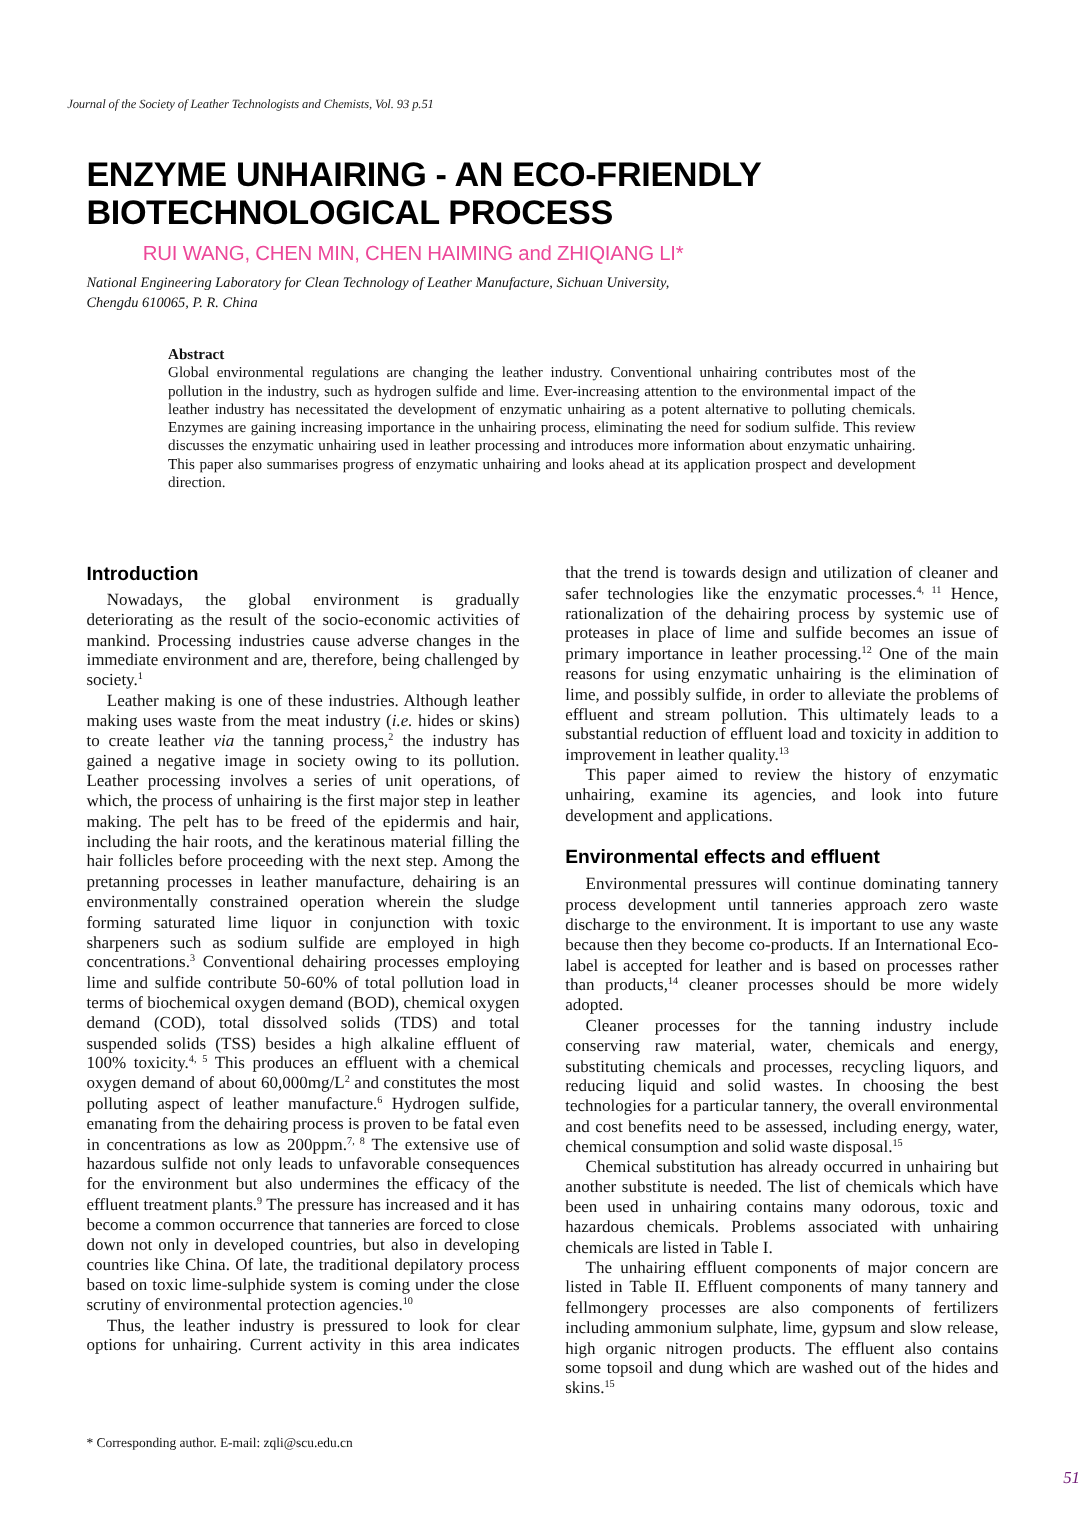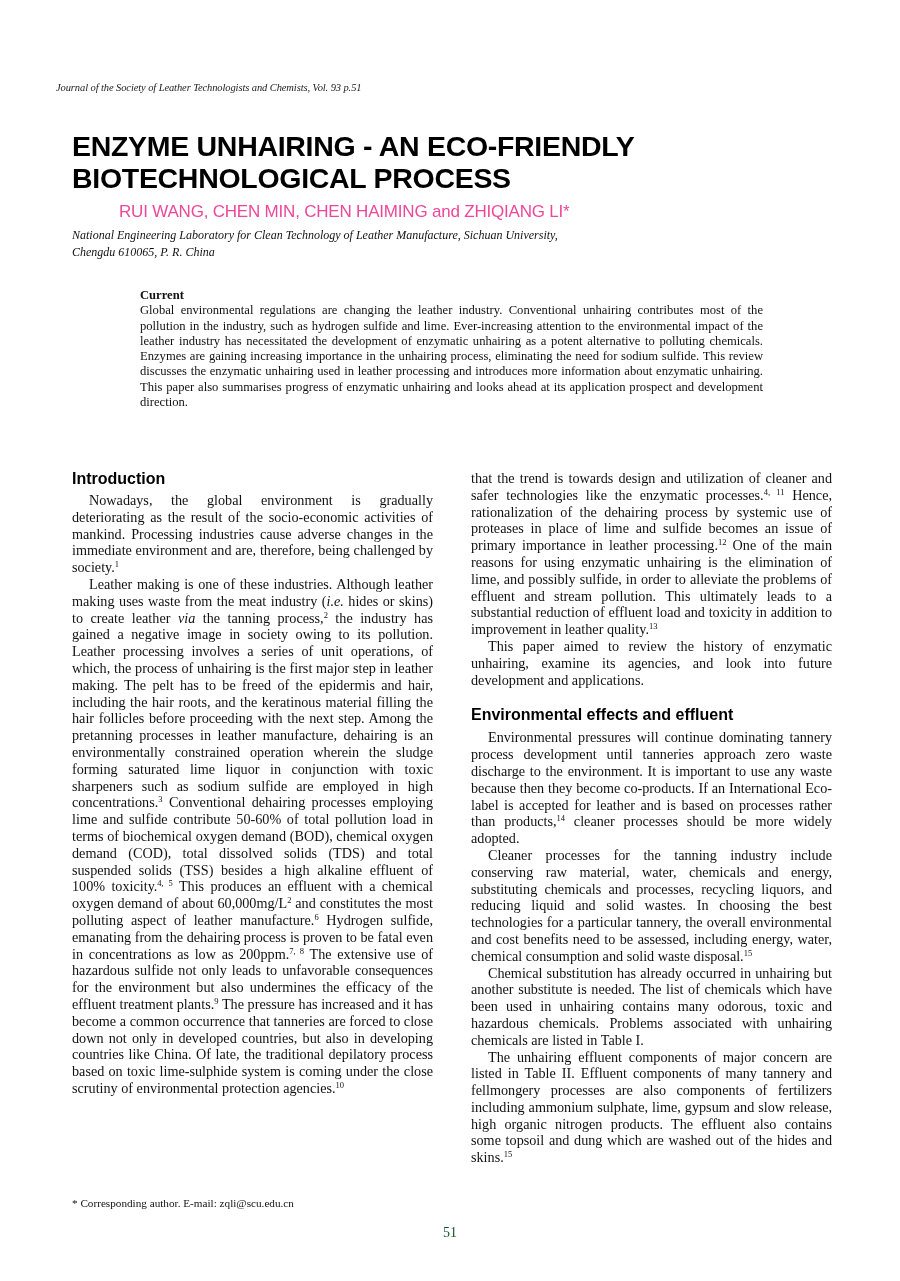--- a/index.html
+++ b/index.html
@@ -44,50 +44,51 @@
       font-weight: bold; font-size: 16px; line-height: 20px; margin: 0 0 3px 0; color: #000;
     }
     .section-heading.spaced { margin-top: 17px; margin-bottom: 4px; }
     p { margin: 0; text-indent: 17px; }
     sup { font-size: 8.5px; line-height: 0; vertical-align: 5px; }
     .footnote {
       position: absolute; left: 72px; top: 1197px;
       font-size: 11.2px; color: #111;
     }
     .page-number {
-      position: absolute; left: 0; width: 900px; top: 1225px; text-align: center;
-      font-size: 14px; color: #14532d;
+      position: absolute; left: 0; width: 900px; top: 1225px; text-align: right;
+      font-size: 14px; color: #701a75; font-style: italic;
     }
   </style>
 </head>
 <body>
 
 <div class="running-head">Journal of the Society of Leather Technologists and Chemists, Vol. 93 p.51</div>
 
 <h1 class="title">
   <span>ENZYME UNHAIRING - AN ECO-FRIENDLY</span>
   <span>BIOTECHNOLOGICAL PROCESS</span>
 </h1>
 
 <div class="authors">RUI WANG, CHEN MIN, CHEN HAIMING and ZHIQIANG LI*</div>
 
 <div class="affiliation">
   <span>National Engineering Laboratory for Clean Technology of Leather Manufacture, Sichuan University,</span>
   <span>Chengdu 610065, P. R. China</span>
 </div>
 
 <div class="abstract">
-  <span class="abstract-heading">Current</span>
+  <span class="abstract-heading">Abstract</span>
   <span>Global environmental regulations are changing the leather industry. Conventional unhairing contributes most of the pollution in the industry, such as hydrogen sulfide and lime. Ever-increasing attention to the environmental impact of the leather industry has necessitated the development of enzymatic unhairing as a potent alternative to polluting chemicals. Enzymes are gaining increasing importance in the unhairing process, eliminating the need for sodium sulfide. This review discusses the enzymatic unhairing used in leather processing and introduces more information about enzymatic unhairing. This paper also summarises progress of enzymatic unhairing and looks ahead at its application prospect and development direction.</span>
 </div>
 
 <div class="col col-left">
   <h2 class="section-heading">Introduction</h2>
   <p><span>Nowadays, the global environment is gradually deteriorating as the result of the socio-economic activities of mankind. Processing industries cause adverse changes in the immediate environment and are, therefore, being challenged by society.</span><sup>1</sup></p>
   <p><span>Leather making is one of these industries. Although leather making uses waste from the meat industry (</span><i>i.e.</i><span> hides or skins) to create leather </span><i>via</i><span> the tanning process,</span><sup>2</sup><span> the industry has gained a negative image in society owing to its pollution. Leather processing involves a series of unit operations, of which, the process of unhairing is the first major step in leather making. The pelt has to be freed of the epidermis and hair, including the hair roots, and the keratinous material filling the hair follicles before proceeding with the next step. Among the pretanning processes in leather manufacture, dehairing is an environmentally constrained operation wherein the sludge forming saturated lime liquor in conjunction with toxic sharpeners such as sodium sulfide are employed in high concentrations.</span><sup>3</sup><span> Conventional dehairing processes employing lime and sulfide contribute 50-60% of total pollution load in terms of biochemical oxygen demand (BOD), chemical oxygen demand (COD), total dissolved solids (TDS) and total suspended solids (TSS) besides a high alkaline effluent of 100% toxicity.</span><sup>4, 5</sup><span> This produces an effluent with a chemical oxygen demand of about 60,000mg/L</span><sup>2</sup><span> and constitutes the most polluting aspect of leather manufacture.</span><sup>6</sup><span> Hydrogen sulfide, emanating from the dehairing process is proven to be fatal even in concentrations as low as 200ppm.</span><sup>7, 8</sup><span> The extensive use of hazardous sulfide not only leads to unfavorable consequences for the environment but also undermines the efficacy of the effluent treatment plants.</span><sup>9</sup><span> The pressure has increased and it has become a common occurrence that tanneries are forced to close down not only in developed countries, but also in developing countries like China. Of late, the traditional depilatory process based on toxic lime-sulphide system is coming under the close scrutiny of environmental protection agencies.</span><sup>10</sup></p>
+  <p style="text-align-last: justify;">Thus, the leather industry is pressured to look for clear options for unhairing. Current activity in this area indicates</p>
 </div>
 
 <div class="col col-right">
   <p style="text-indent:0"><span>that the trend is towards design and utilization of cleaner and safer technologies like the enzymatic processes.</span><sup>4, 11</sup><span> Hence, rationalization of the dehairing process by systemic use of proteases in place of lime and sulfide becomes an issue of primary importance in leather processing.</span><sup>12</sup><span> One of the main reasons for using enzymatic unhairing is the elimination of lime, and possibly sulfide, in order to alleviate the problems of effluent and stream pollution. This ultimately leads to a substantial reduction of effluent load and toxicity in addition to improvement in leather quality.</span><sup>13</sup></p>
   <p>This paper aimed to review the history of enzymatic unhairing, examine its agencies, and look into future development and applications.</p>
 
   <h2 class="section-heading spaced">Environmental effects and effluent</h2>
   <p><span>Environmental pressures will continue dominating tannery process development until tanneries approach zero waste discharge to the environment. It is important to use any waste because then they become co-products. If an International Eco-label is accepted for leather and is based on processes rather than products,</span><sup>14</sup><span> cleaner processes should be more widely adopted.</span></p>
   <p><span>Cleaner processes for the tanning industry include conserving raw material, water, chemicals and energy, substituting chemicals and processes, recycling liquors, and reducing liquid and solid wastes. In choosing the best technologies for a particular tannery, the overall environmental and cost benefits need to be assessed, including energy, water, chemical consumption and solid waste disposal.</span><sup>15</sup></p>
   <p>Chemical substitution has already occurred in unhairing but another substitute is needed. The list of chemicals which have been used in unhairing contains many odorous, toxic and hazardous chemicals. Problems associated with unhairing chemicals are listed in Table I.</p>

